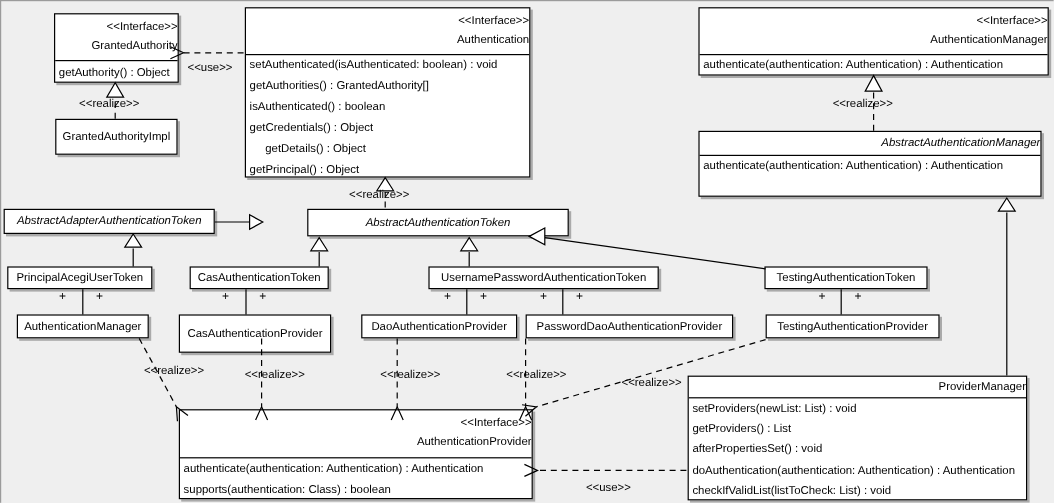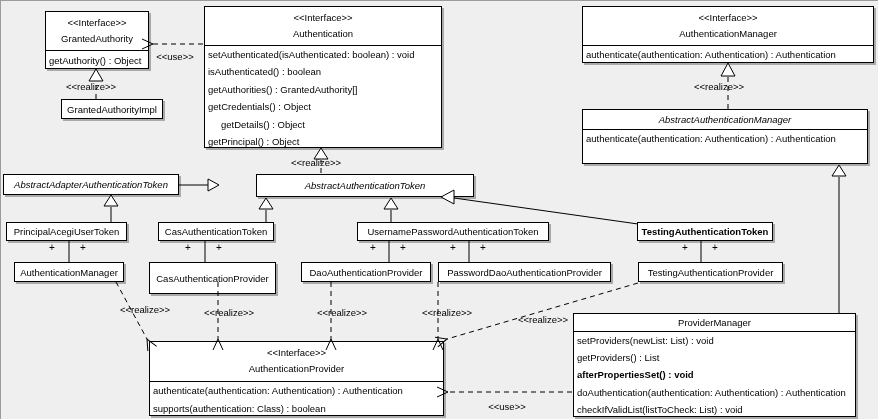--- a/index.html
+++ b/index.html
@@ -1,21 +1,21 @@
 <!DOCTYPE html>
 <html><head>
 <meta charset="utf-8">
 <style>
   html,body{margin:0;padding:0;}
   body{background:#efefef;font-family:"Liberation Sans","DejaVu Sans",sans-serif;}
   #canvas{position:relative;width:878px;height:419px;background:#efefef;overflow:hidden;
           border-top:1px solid #9b9b9b;border-left:1px solid #9b9b9b;box-sizing:border-box;}
   .uml-box{position:absolute;background:#ffffff;border:1px solid #000;box-shadow:2px 2px 0 #aaaaaa;
            box-sizing:border-box;font-size:9.5px;color:#000;}
-  .title{ text-align:center;white-space:nowrap;overflow:hidden;}
+  .title{ text-align:right;white-space:nowrap;overflow:hidden;}
   .title2{padding-top:3px;line-height:16px;height:35px;}
   .title1{display:flex;align-items:center;justify-content:center;height:100%;}
   .hasmethods .title{border-bottom:1px solid #000;}
   .methods{overflow:hidden;}
   .mrow{white-space:nowrap;overflow:hidden;padding-left:3px;}
   .abstract .cname{font-style:italic;}
   .it{font-style:italic;}
   .edge-label{position:absolute;font-size:9.5px;color:#000;text-align:center;white-space:nowrap;}
   .plus{position:absolute;width:12px;height:12px;font-size:10px;text-align:center;line-height:12px;color:#000;}
   svg.wires{position:absolute;left:0;top:0;pointer-events:none;}
@@ -31,33 +31,33 @@
   <div class="uml-box hasmethods" style="left:44px;top:10px;width:104px;height:58px;">
     <div class="title title2">
       <div>&lt;&lt;Interface&gt;&gt;</div>
       <div class="cname">GrantedAuthority</div>
     </div>
     <div class="methods">
       <div class="mrow" style="line-height:19px;">getAuthority() : Object</div>
     </div>
   </div>
 
-  <div class="uml-box" style="left:60px;top:98px;width:102px;height:20px;">
+  <div class="uml-box" style="left:45px;top:98px;width:102px;height:30px;">
     <div class="title title1 cname">GrantedAuthorityImpl</div>
   </div>
 
   <div class="uml-box hasmethods" style="left:203px;top:5px;width:238px;height:142px;">
     <div class="title title2">
       <div>&lt;&lt;Interface&gt;&gt;</div>
       <div class="cname">Authentication</div>
     </div>
     <div class="methods">
       <div class="mrow" style="line-height:17.4px;">setAuthenticated(isAuthenticated: boolean) : void</div>
+      <div class="mrow" style="line-height:17.4px;">getAuthorities() : GrantedAuthority[]</div>
       <div class="mrow" style="line-height:17.4px;">isAuthenticated() : boolean</div>
-      <div class="mrow" style="line-height:17.4px;">getAuthorities() : GrantedAuthority[]</div>
       <div class="mrow" style="line-height:17.4px;">getCredentials() : Object</div>
       <div class="mrow" style="line-height:17.4px;padding-left:16px;">getDetails() : Object</div>
       <div class="mrow" style="line-height:17.4px;">getPrincipal() : Object</div>
     </div>
   </div>
 
   <div class="uml-box hasmethods" style="left:581px;top:5px;width:292px;height:57px;">
     <div class="title title2">
       <div>&lt;&lt;Interface&gt;&gt;</div>
       <div class="cname">AuthenticationManager</div>
@@ -86,21 +86,21 @@
 
   <div class="uml-box" style="left:5px;top:221px;width:121px;height:19px;">
     <div class="title title1 cname">PrincipalAcegiUserToken</div>
   </div>
   <div class="uml-box" style="left:157px;top:221px;width:116px;height:19px;">
     <div class="title title1 cname">CasAuthenticationToken</div>
   </div>
   <div class="uml-box" style="left:356px;top:221px;width:192px;height:19px;">
     <div class="title title1 cname">UsernamePasswordAuthenticationToken</div>
   </div>
-  <div class="uml-box" style="left:636px;top:221px;width:136px;height:19px;font-weight:bold;">
+  <div class="uml-box" style="left:636px;top:221px;width:136px;height:19px;">
     <div class="title title1 cname">TestingAuthenticationToken</div>
   </div>
 
   <div class="uml-box" style="left:13px;top:261px;width:110px;height:20px;">
     <div class="title title1 cname">AuthenticationManager</div>
   </div>
   <div class="uml-box" style="left:148px;top:261px;width:127px;height:32px;">
     <div class="title title1 cname">CasAuthenticationProvider</div>
   </div>
   <div class="uml-box" style="left:300px;top:261px;width:130px;height:20px;">
@@ -124,21 +124,21 @@
     </div>
   </div>
 
   <div class="uml-box hasmethods" style="left:572px;top:312px;width:283px;height:104px;">
     <div class="title" style="line-height:17px;height:17px;">
       <span class="cname">ProviderManager</span>
     </div>
     <div class="methods">
       <div class="mrow" style="line-height:17.2px;">setProviders(newList: List) : void</div>
       <div class="mrow" style="line-height:17.2px;">getProviders() : List</div>
-      <div class="mrow" style="line-height:17.2px;font-weight:bold;">afterPropertiesSet() : void</div>
+      <div class="mrow" style="line-height:17.2px;">afterPropertiesSet() : void</div>
       <div class="mrow" style="line-height:17.2px;">doAuthentication(authentication: Authentication) : Authentication</div>
       <div class="mrow" style="line-height:17.2px;">checkIfValidList(listToCheck: List) : void</div>
     </div>
   </div>
 
   <svg class="wires" width="878" height="419">
     <defs>
       <marker id="stick" markerUnits="userSpaceOnUse" markerWidth="14" markerHeight="14" refX="1" refY="7" orient="auto">
         <path d="M12,2 L1,7 L12,12" fill="none" stroke="#000" stroke-width="1"></path>
       </marker>

